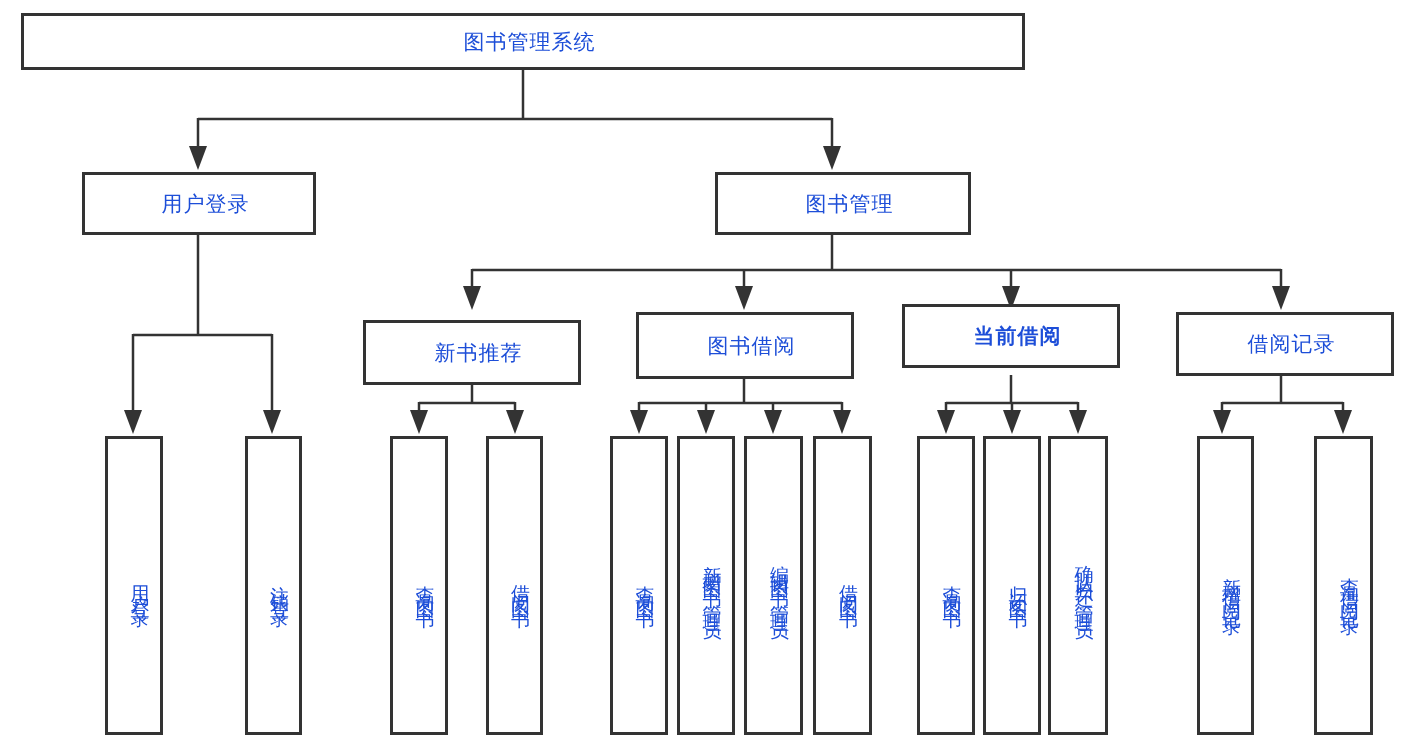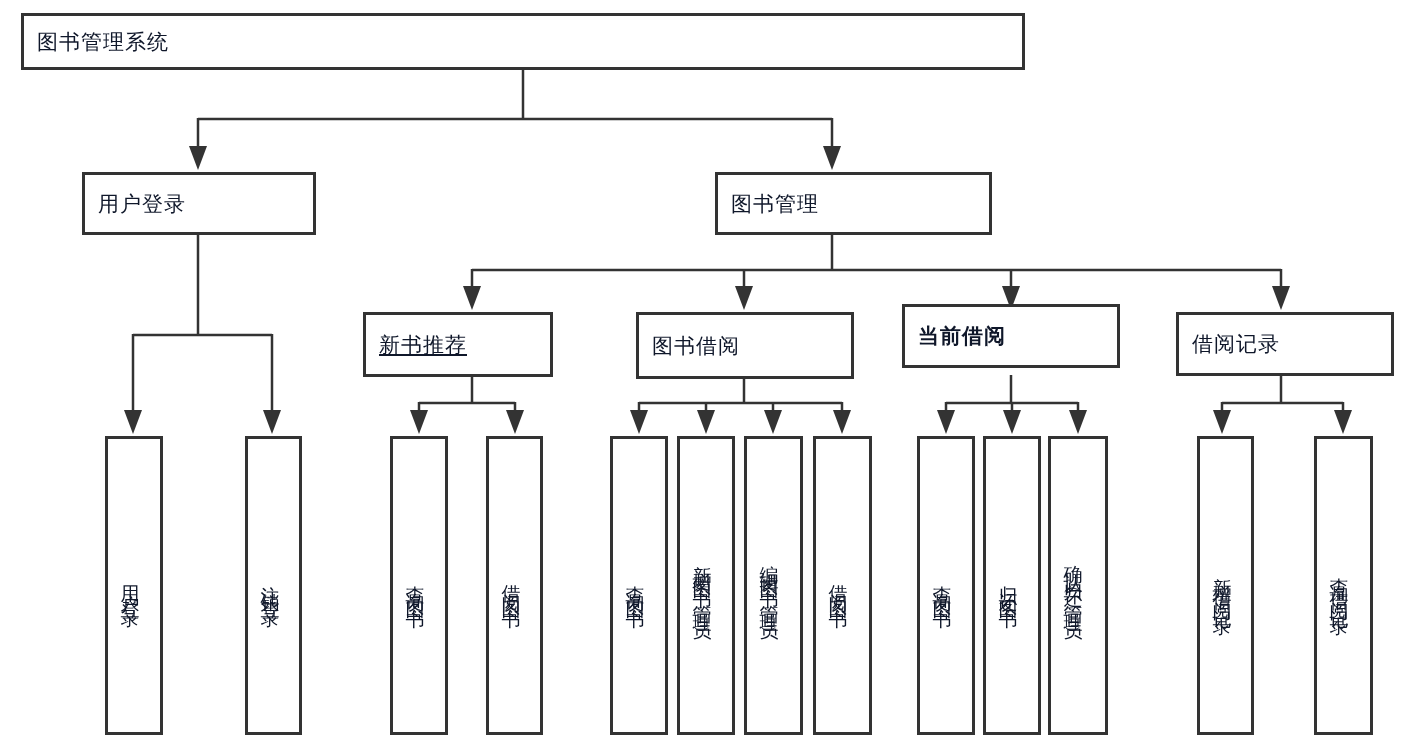--- a/index.html
+++ b/index.html
@@ -22,21 +22,22 @@
     z-index: 1;
     pointer-events: none;
   }
   .box {
     position: absolute;
     box-sizing: border-box;
     border: 3px solid #333333;
     background: #ffffff;
     display: flex;
     align-items: center;
-    color: #0f172a;
+    justify-content: center;
+    color: #1d4ed8;
     z-index: 2;
     padding-left: 13px;
   }
   .h-label {
     font-size: 21px;
     letter-spacing: 1px;
     white-space: nowrap;
   }
   .leaf {
     border-width: 3px;
@@ -130,25 +131,25 @@
     </g>
   </svg>
 
   <div class="box" style="left:21px; top:13px; width:1004px; height:57px;">
     <span class="h-label">图书管理系统</span>
   </div>
 
   <div class="box" style="left:82px; top:172px; width:234px; height:63px;">
     <span class="h-label">用户登录</span>
   </div>
-  <div class="box" style="left:715px; top:172px; width:277px; height:63px;">
+  <div class="box" style="left:715px; top:172px; width:256px; height:63px;">
     <span class="h-label">图书管理</span>
   </div>
 
-  <div class="box" style="left:363px; top:312px; width:190px; height:65px;text-decoration:underline;">
+  <div class="box" style="left:363px; top:320px; width:218px; height:65px;">
     <span class="h-label">新书推荐</span>
   </div>
   <div class="box" style="left:636px; top:312px; width:218px; height:67px;">
     <span class="h-label">图书借阅</span>
   </div>
   <div class="box" style="left:902px; top:304px; width:218px; height:64px;font-weight:bold;">
     <span class="h-label">当前借阅</span>
   </div>
   <div class="box" style="left:1176px; top:312px; width:218px; height:64px;">
     <span class="h-label">借阅记录</span>

